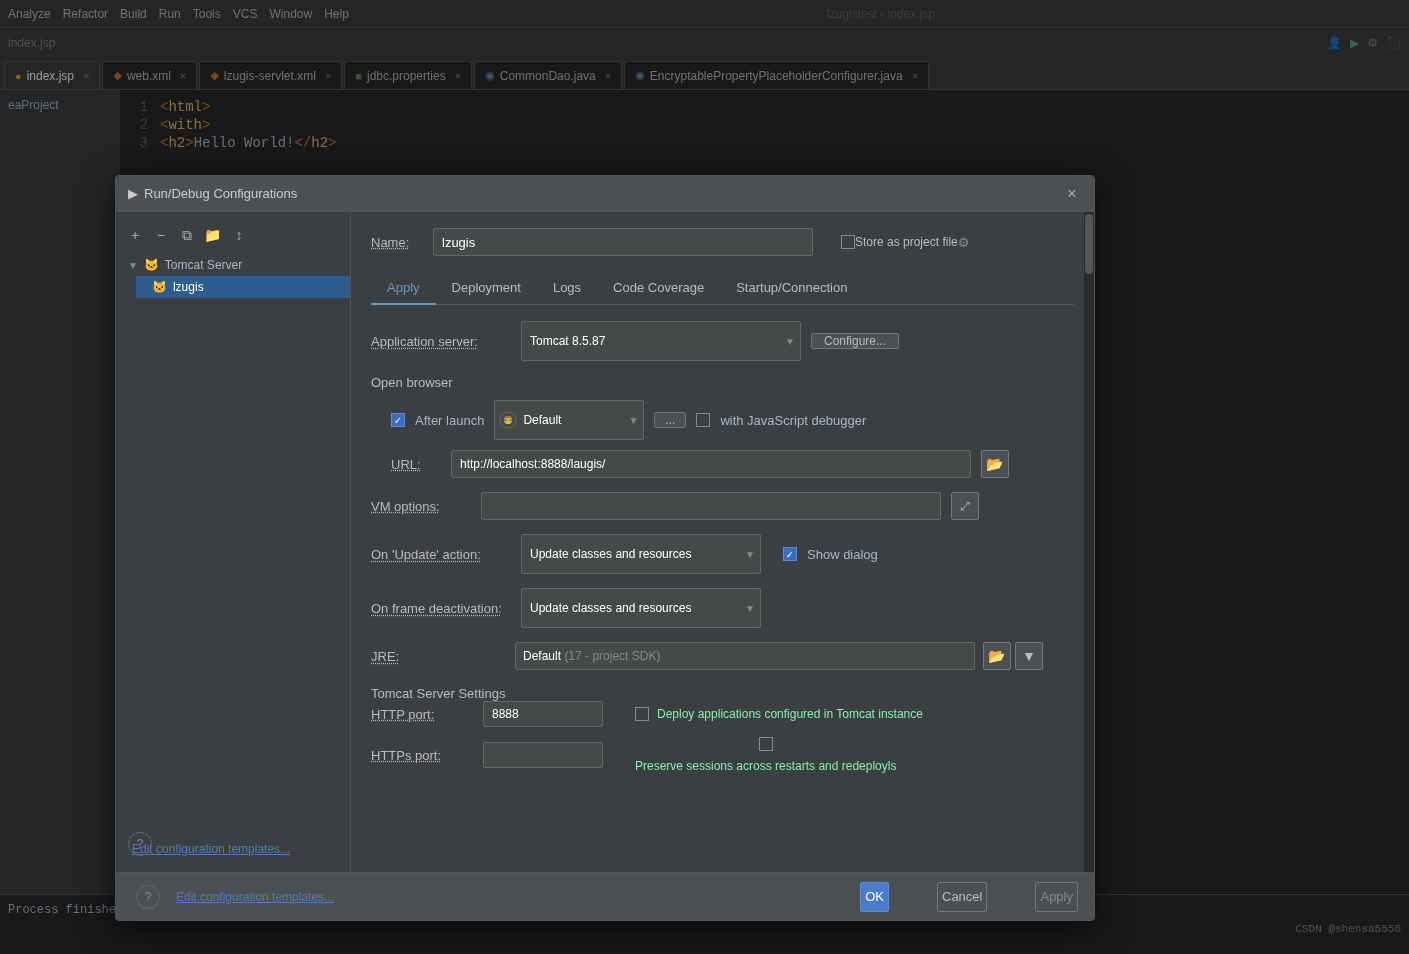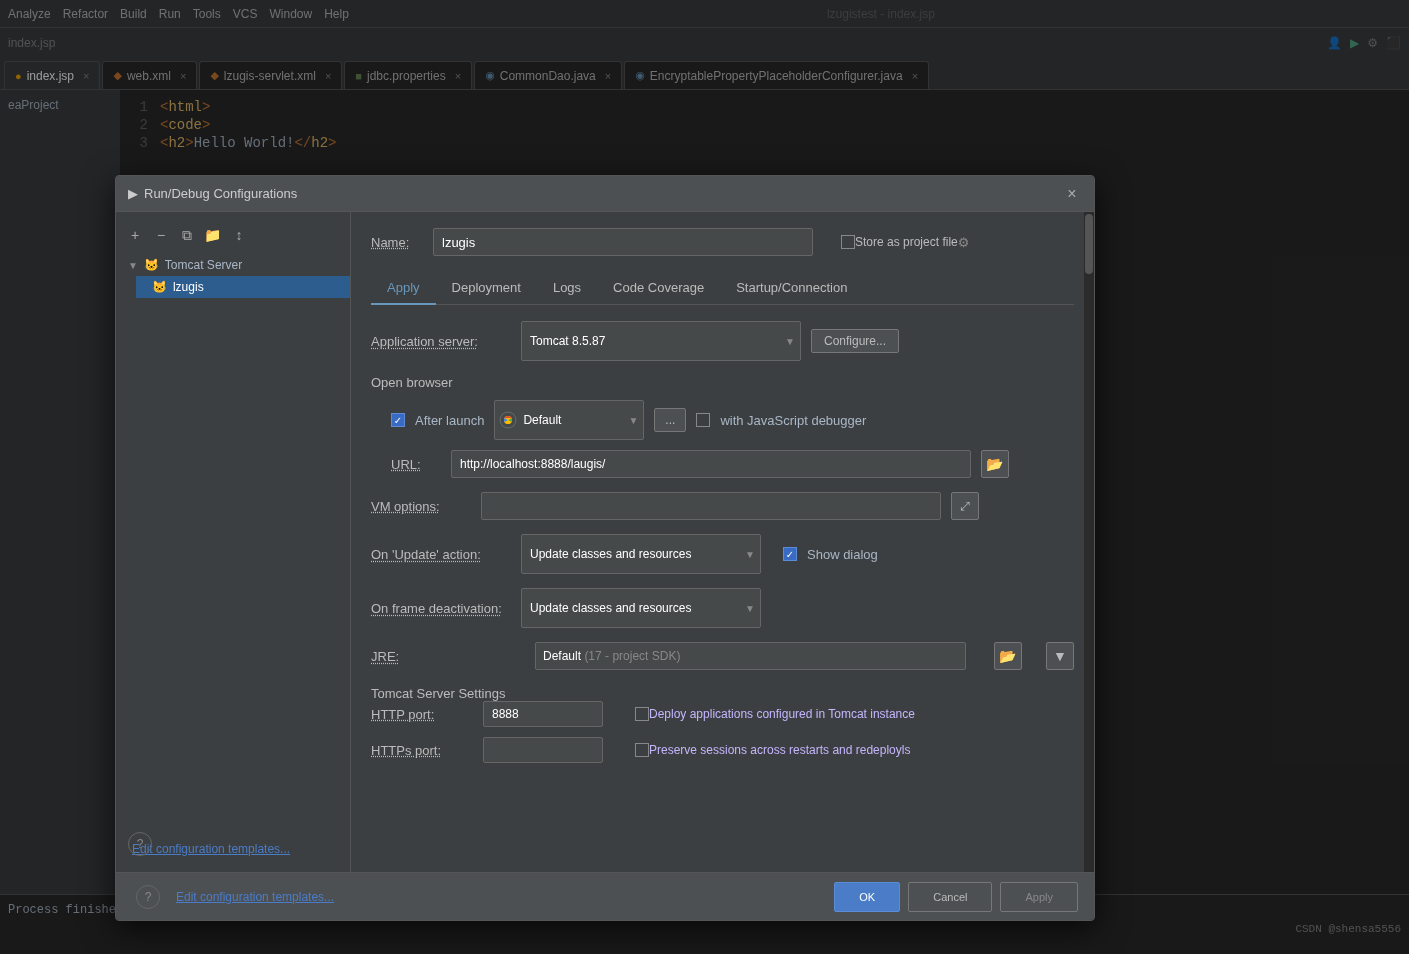--- a/index.html
+++ b/index.html
@@ -357,21 +357,21 @@
     .select-arrow {
       position: absolute;
       right: 6px;
       top: 50%;
       transform: translateY(-50%);
       pointer-events: none;
       color: #888;
       font-size: 10px;
     }
     .configure-btn {
-      height: 24px;
+      height: 16px;
       padding: 0 12px;
       background: #4c5052;
       border: 1px solid #777;
       color: #bbb;
       cursor: pointer;
       font-size: 12px;
       border-radius: 2px;
     }
 
     
@@ -471,21 +471,21 @@
       display: flex;
       align-items: center;
       gap: 10px;
       margin-bottom: 14px;
     }
 
     
     .jre-row {
       display: flex;
       align-items: center;
-      gap: 24px;
+      gap: 4px;
       margin-bottom: 16px;
     }
     .jre-input {
       flex: 1;
       height: 28px;
       background: #45494a;
       border: 1px solid #666;
       padding: 0 8px;
       font-size: 12px;
       color: #bbb;
@@ -520,43 +520,45 @@
       background: #45494a;
       border: 1px solid #666;
       color: #fff;
       padding: 0 8px;
       font-size: 12px;
       border-radius: 2px;
     }
     .deploy-checkbox-row {
       display: flex;
       align-items: center;
-      font-size: 12px;
-      color: #c4b5fd;
+      gap: 8px;
+      font-size: 12px;
+      color: #86efac;
     }
 
     
     .dialog-footer {
       height: 48px;
       background: #4c5052;
       display: flex;
       align-items: center;
       justify-content: flex-end;
       padding: 0 16px;
       gap: 8px;
       border-top: 1px solid #555;
       border-radius: 0 0 4px 4px;
     }
     .footer-btn {
       height: 30px;
-      padding: 0 24px;
+      padding: 0 4px;
       border: 1px solid #777;
       cursor: pointer;
-      font-size: 11px;
-      border-radius: 2px;
+      font-size: 13px;
+      border-radius: 2px;
+      margin-left: 40px;
     }
     .btn-ok {
       background: #4a7cc7;
       color: #fff;
       border-color: #5a8cd7;
     }
     .btn-cancel {
       background: #4c5052;
       color: #bbb;
     }
@@ -674,21 +676,21 @@
     <div class="project-panel">
       <span>eaProject</span>
     </div>
     <div class="code-editor">
       <div class="code-line">
         <span class="line-num">1</span>
         <span class="code-content"><span class="tag-bracket">&lt;</span><span class="tag-name">html</span><span class="tag-bracket">&gt;</span></span>
       </div>
       <div class="code-line">
         <span class="line-num">2</span>
-        <span class="code-content"><span class="tag-bracket">&lt;</span><span class="tag-name">code</span><span class="tag-bracket">&gt;</span></span>
+        <span class="code-content"><span class="tag-bracket">&lt;</span><span class="tag-name">with</span><span class="tag-bracket">&gt;</span></span>
       </div>
       <div class="code-line">
         <span class="line-num">3</span>
         <span class="code-content"><span class="tag-bracket">&lt;</span><span class="tag-name">h2</span><span class="tag-bracket">&gt;</span>Hello World!<span class="tag-bracket">&lt;/</span><span class="tag-name">h2</span><span class="tag-bracket">&gt;</span></span>
       </div>
     </div>
   </div>
 
   <div class="bottom-bar">
     <div class="process-text">Process finished with exit code 0</div>
@@ -854,21 +856,21 @@
           <input type="text" class="port-input" value="8888" style="">
           <div class="deploy-checkbox-row" style="margin-left:20px;">
             <span class="checkbox-custom"></span>
             <span>Deploy applications configured in Tomcat instance</span>
           </div>
         </div>
 
         <div class="port-row">
           <span class="port-label">HTTPs port:</span>
           <input type="text" class="port-input" value="" style="">
-          <div class="deploy-checkbox-row" style="margin-left:20px;">
+          <div class="deploy-checkbox-row" style="margin-left:20px;flex-direction:column;">
             <span class="checkbox-custom"></span>
             <span>Preserve sessions across restarts and redeployls</span>
           </div>
         </div>
       </div>
 
     </div>
 
     <div class="scrollbar-track">
       <div class="scrollbar-thumb"></div>

